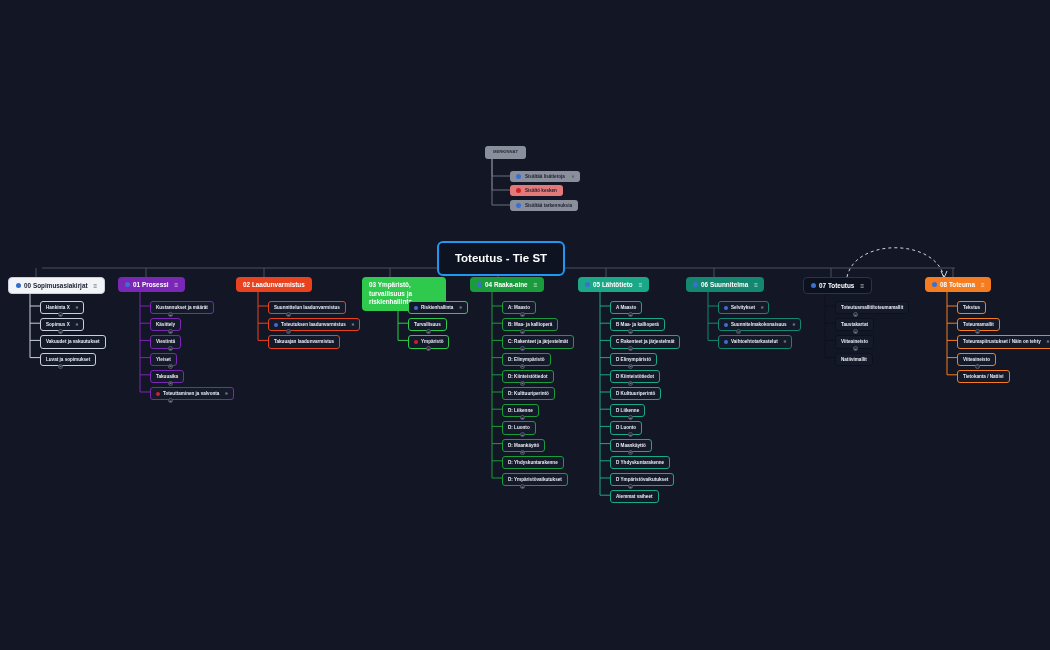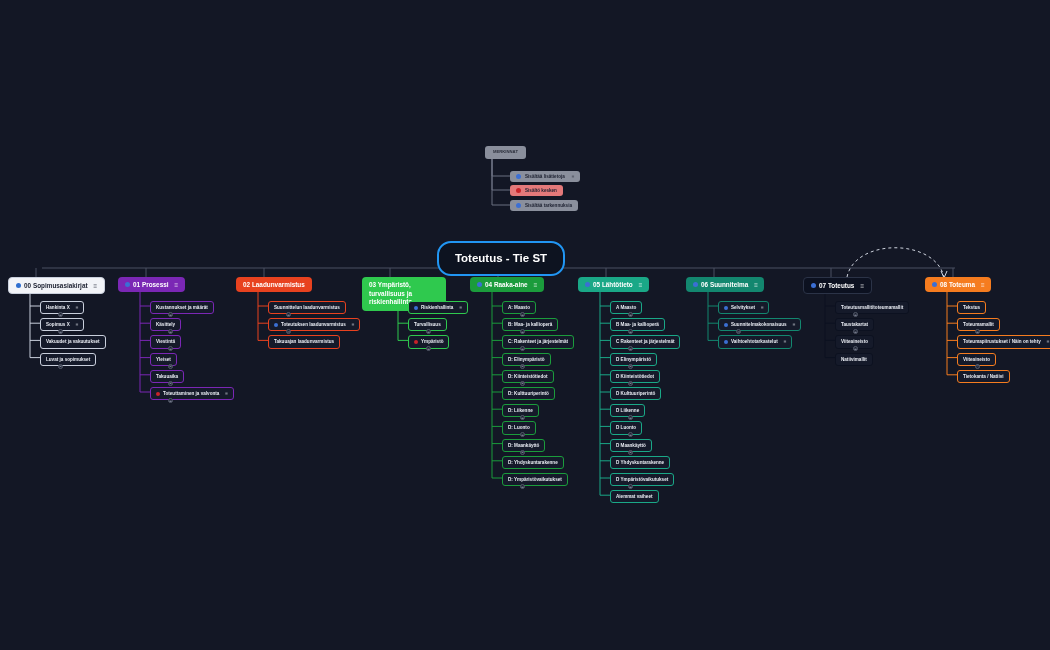--- a/index.html
+++ b/index.html
@@ -26,21 +26,21 @@
     align-items: center;
     gap: 3px;
     border-radius: 4px;
     white-space: nowrap;
     line-height: 1.15;
   }
   
   .root {
     background: #0d1320;
     border: 2px solid #2196f3;
-    border-radius: 14px;
+    border-radius: 6px;
     padding: 9px 26px;
     font-size: 11.5px;
     font-weight: bold;
     color: #ffffff;
     justify-content: center;
   }
   
   .cat {
     padding: 4px 7px;
     font-size: 6.4px;

